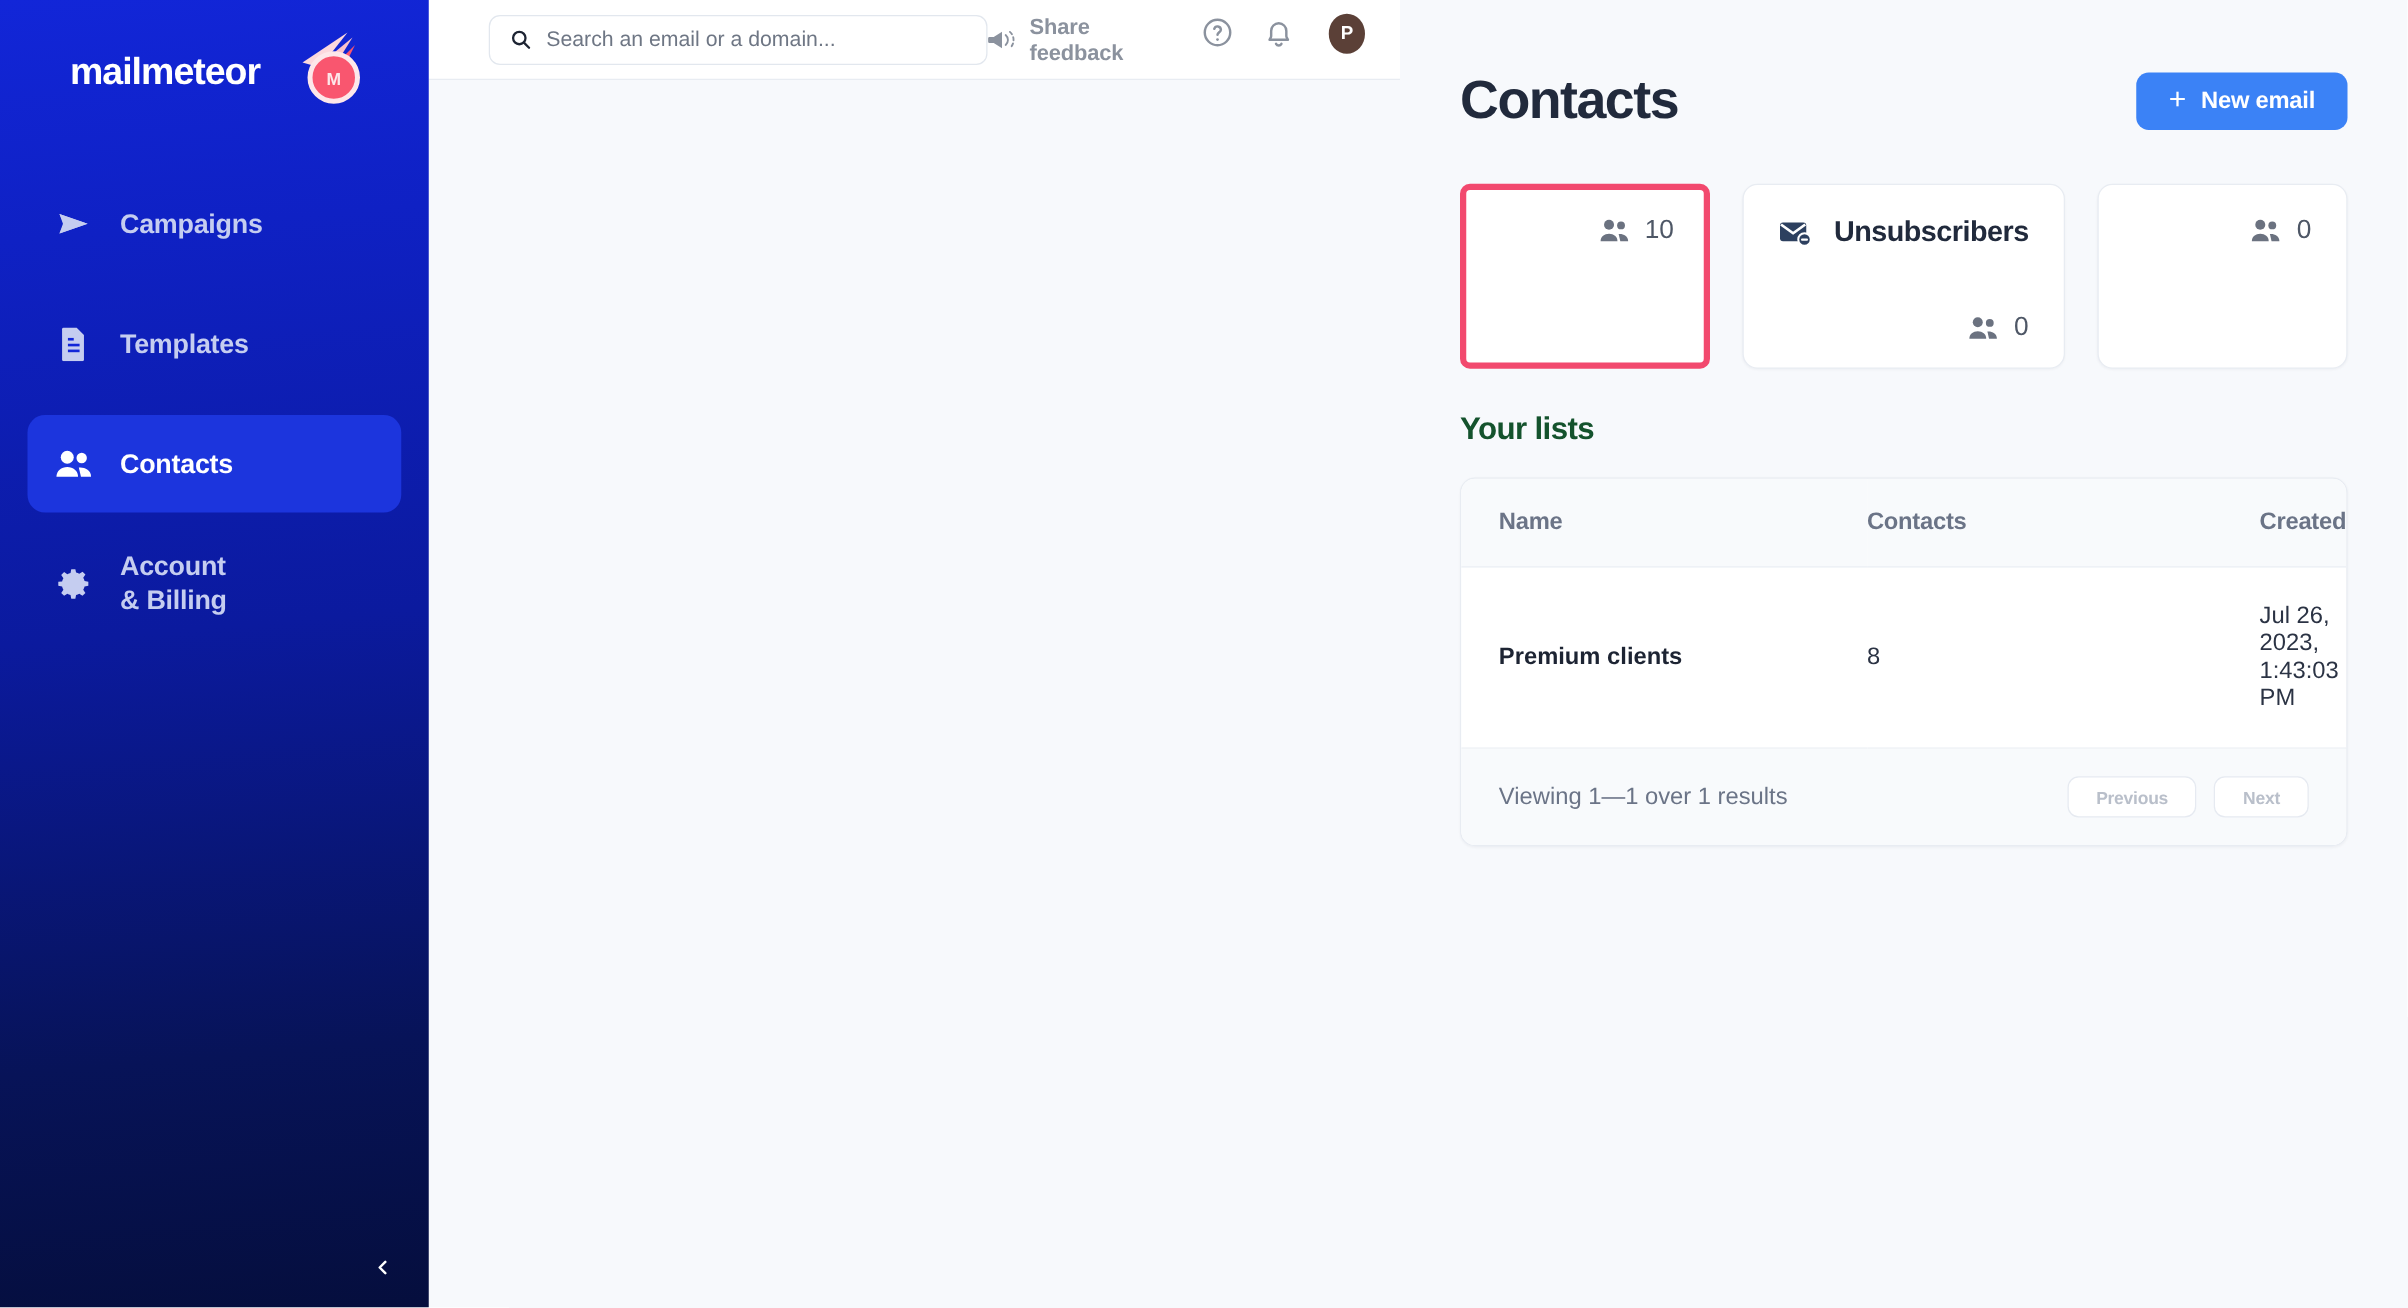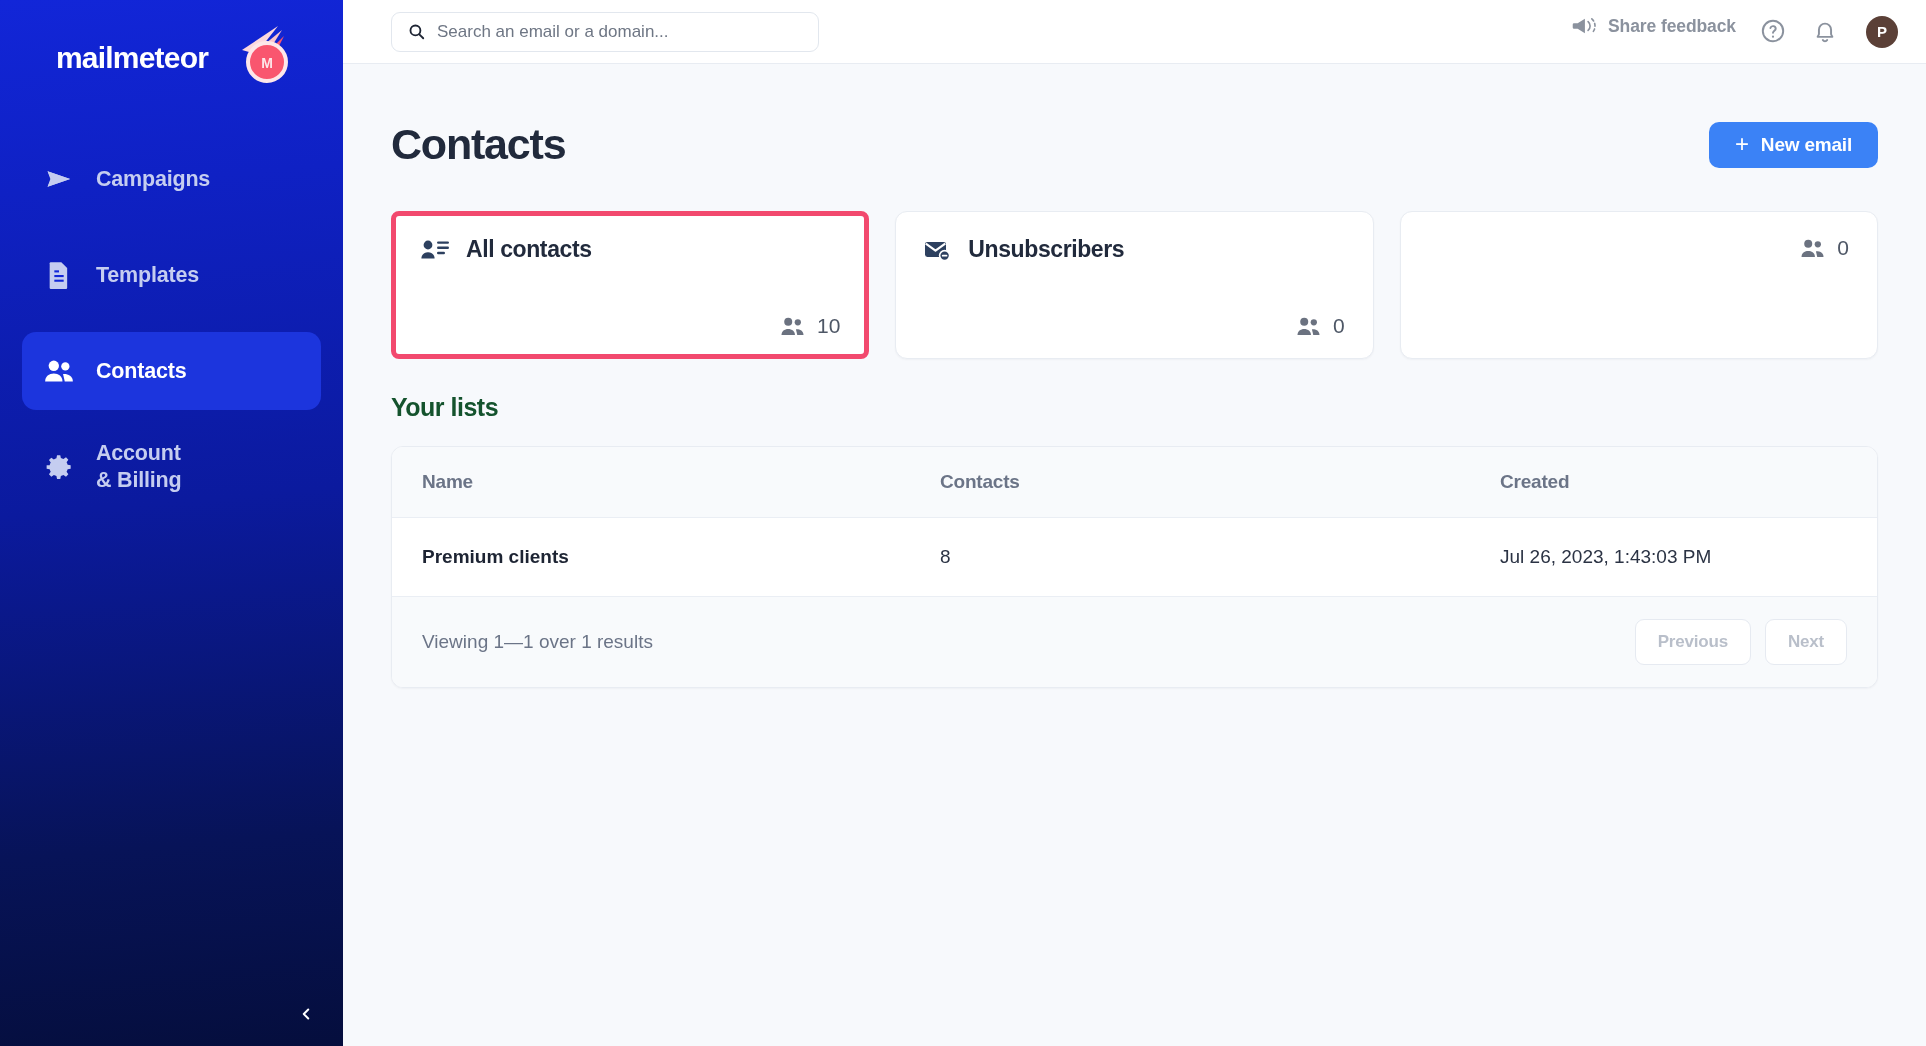--- a/index.html
+++ b/index.html
@@ -100,21 +100,21 @@
     justify-content: flex-end;
     padding-right: 28px;
     cursor: pointer;
   }
   .collapse-btn svg { stroke: #ffffff; }
 
   
   .main {
     flex: 1;
     display: flex;
-    flex-direction: column;
+    flex-direction: row;
     min-width: 0;
     background: #f7f9fc;
   }
 
   .topbar {
     height: 64px;
     flex: 0 0 64px;
     background: #ffffff;
     border-bottom: 1px solid #e8ecf2;
     display: flex;
@@ -319,24 +319,24 @@
   }
   .foot-text {
     font-size: 19px;
     color: #6b7487;
   }
   .pager { display: flex; gap: 14px; }
   .pager-btn {
     border: 1px solid #e6eaf1;
     background: #ffffff;
     border-radius: 9px;
-    height: 46px;
+    height: 33px;
     padding: 0 22px;
     font-family: "Liberation Sans", sans-serif;
-    font-size: 17px;
+    font-size: 14px;
     font-weight: 700;
     color: #b9bfca;
     cursor: default;
     letter-spacing: -0.2px;
   }
 </style>
 </head>
 <body>
 
 <div class="app">
@@ -456,30 +456,20 @@
         <h1 class="page-title">Contacts</h1>
         <button class="new-list-btn">
           <span class="plus">+</span>
           <span>New email</span>
         </button>
       </div>
 
       <div class="cards">
 
         <div class="card highlighted">
-          <div class="card-head">
-            <svg width="30" height="24" viewBox="0 0 30 24">
-              <circle cx="8" cy="7" r="4.4" fill="#2d405f"></circle>
-              <path d="M1.4 20.5c0-3.9 2.9-6.3 6.6-6.3s6.6 2.4 6.6 6.3z" fill="#2d405f"></path>
-              <rect x="17" y="3.4" width="12" height="2.4" rx="1.2" fill="#2d405f"></rect>
-              <rect x="17" y="8.6" width="12" height="2.4" rx="1.2" fill="#2d405f"></rect>
-              <rect x="17" y="13.8" width="8" height="2.4" rx="1.2" fill="#2d405f"></rect>
-            </svg>
-            <span class="card-title">All contacts</span>
-          </div>
           <div class="card-foot">
             <svg width="25" height="19" viewBox="0 0 26 20">
               <circle cx="8.5" cy="5" r="4.2" fill="#6b7280"></circle>
               <circle cx="18.6" cy="5.6" r="3.3" fill="#6b7280"></circle>
               <path d="M1.4 19c0-3.9 3.2-6.3 7.1-6.3S15.6 15.1 15.6 19z" fill="#6b7280"></path>
               <path d="M16.6 12.9c3.4-.4 8 1.2 8 6.1h-6.6z" fill="#6b7280"></path>
             </svg>
             <span class="card-count">10</span>
           </div>
         </div>

